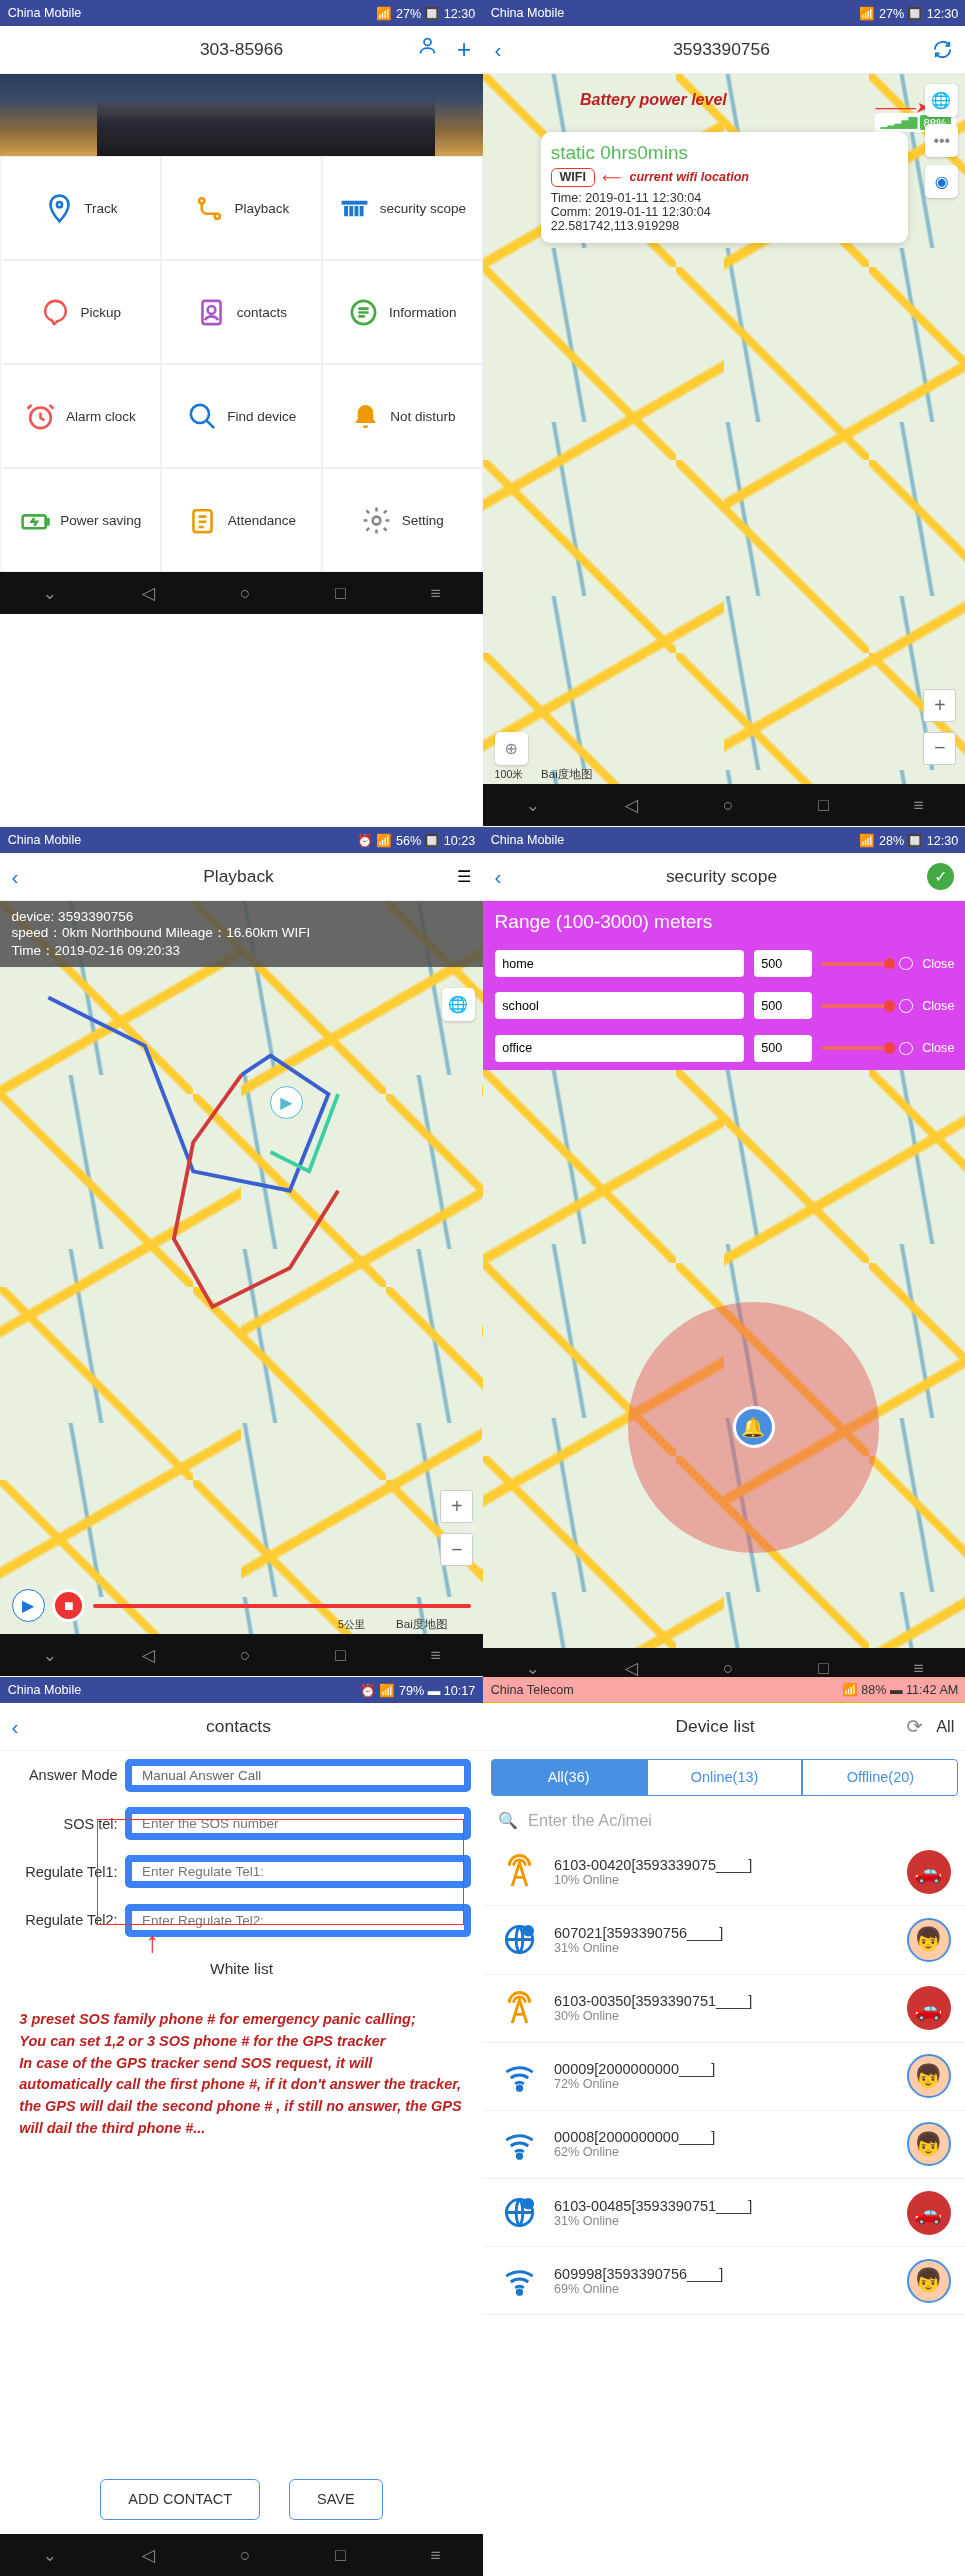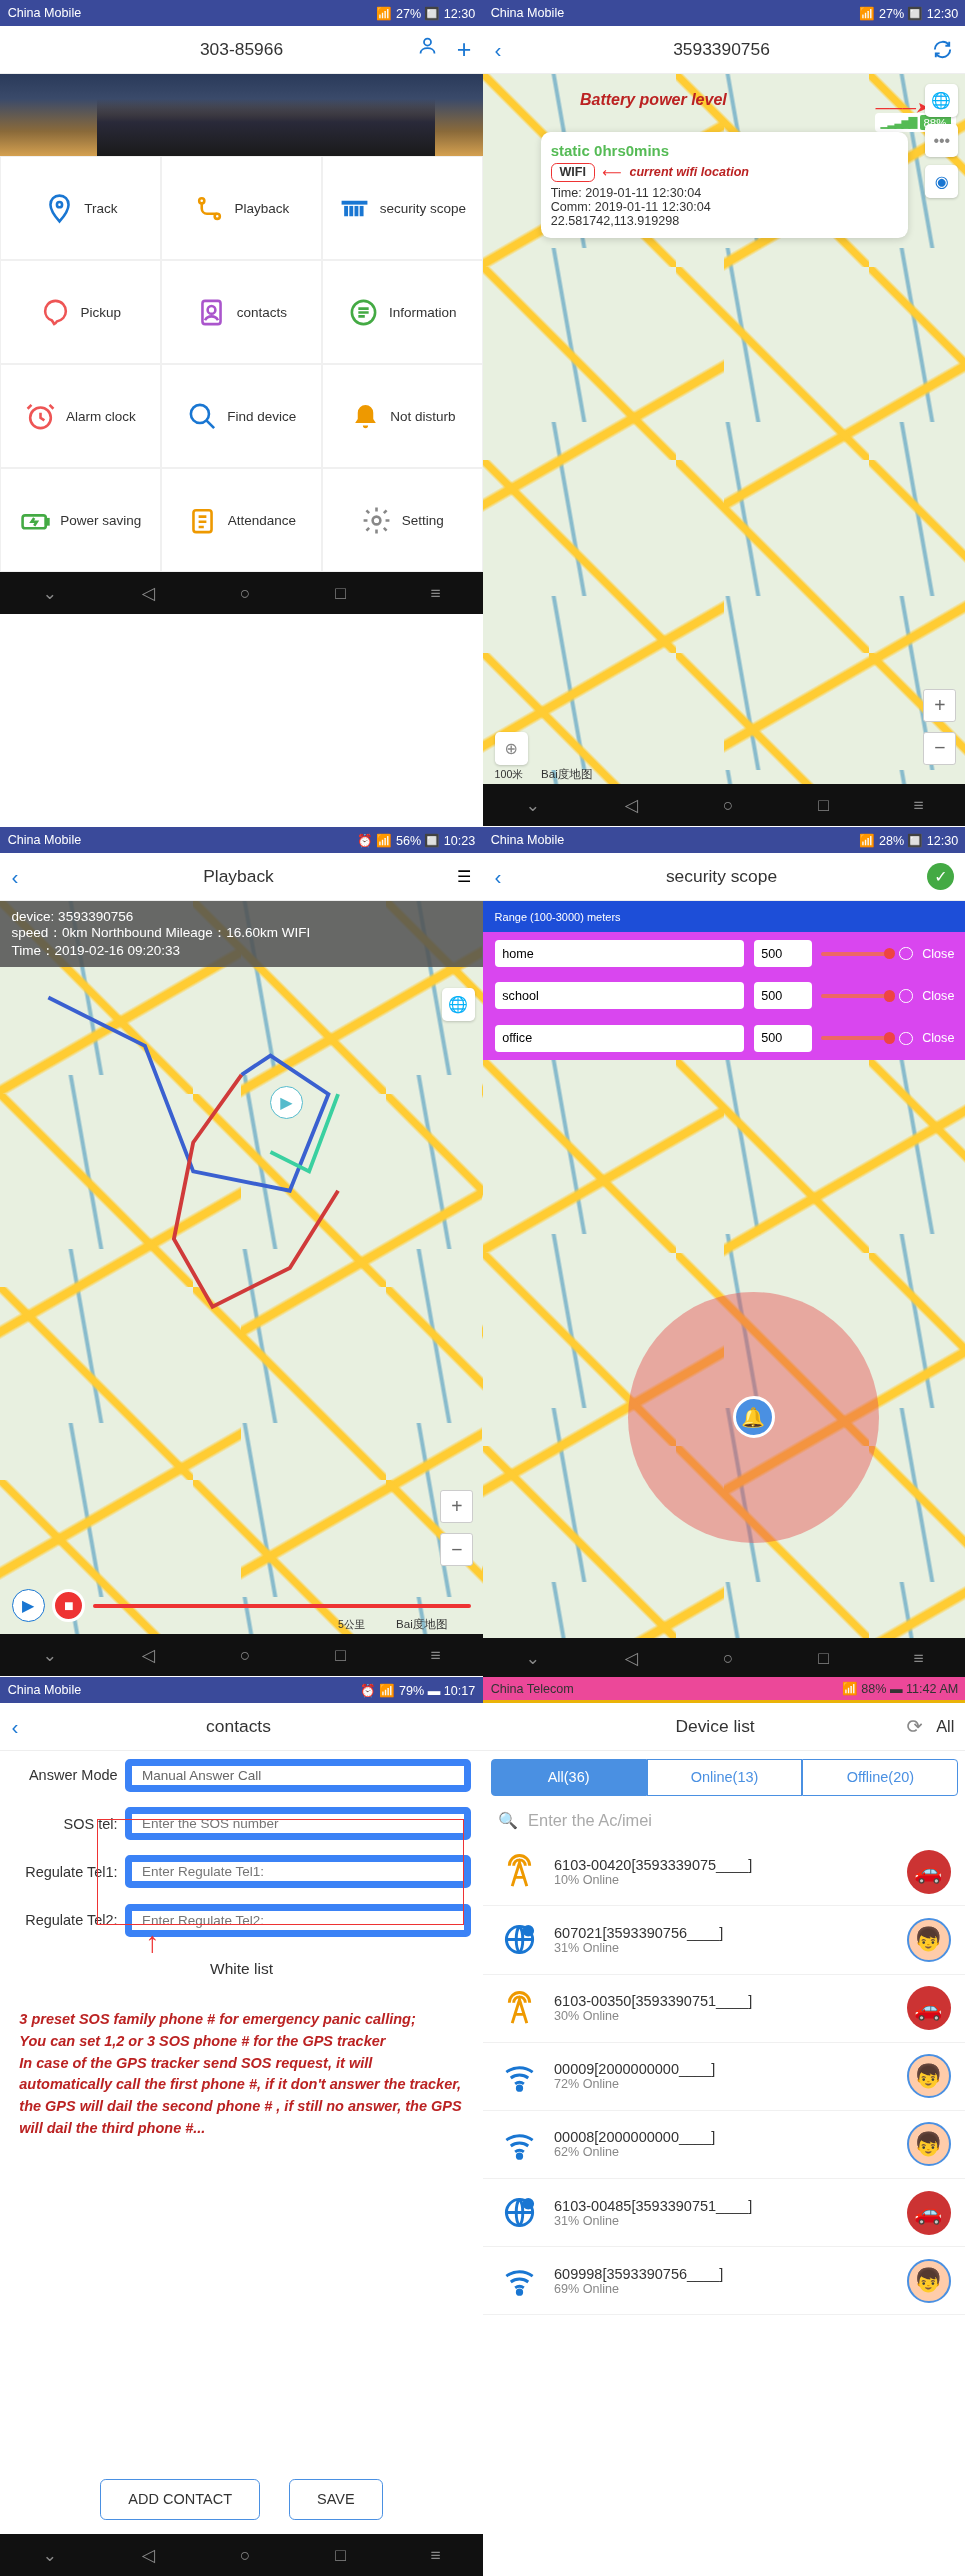--- a/index.html
+++ b/index.html
@@ -21,32 +21,32 @@
 .icon-cell .lbl{font-size:13.5px;color:#333}
 .navbar{height:42px;background:#111;display:flex;align-items:center;justify-content:space-around;color:#888}
 .navbar span{font-size:17.4px}
 .map{background:#e8f0e0;position:relative;height:618px;overflow:hidden}
 .map-roads{position:absolute;inset:0;background:
  linear-gradient(45deg,transparent 48%,#fc3 49%,#fc3 51%,transparent 52%),
  linear-gradient(-30deg,transparent 48%,#fc3 49%,#fc3 51%,transparent 52%),
  linear-gradient(80deg,transparent 48%,#8bc 49%,#8bc 50%,transparent 51%);
  background-size:193px 193px,241px 241px,174px 174px}
 .info-card{position:absolute;top:58px;left:58px;right:58px;background:#fff;border-radius:9.7px;padding:9.7px;font-size:12.6px;color:#333;box-shadow:0 1.9px 7.7px rgba(0,0,0,.15)}
-.info-card .static{color:#5b5;font-weight:bold;font-size:15px}
+.info-card .static{color:#5b5;font-weight:normal;font-size:19px}
 .wifi-badge{display:inline-block;border:1.9px solid #e33;border-radius:5.8px;padding:1.9px 7.7px;font-weight:bold;color:#333;margin:3.9px 0}
 .annot{color:#b22;font-style:italic;font-weight:bold}
 .arrow-red{color:#e33;font-size:13.5px}
 .map-ctrl{position:absolute;right:9.7px;bottom:19.3px;display:flex;flex-direction:column;gap:9.7px}
 .map-btn{width:33px;height:33px;background:#fff;border:1px solid #ccc;border-radius:2.9px;display:flex;align-items:center;justify-content:center;font-size:19.3px;color:#666}
 .side-tools{position:absolute;right:7.7px;top:9.7px;display:flex;flex-direction:column;gap:7.7px}
 .tool-btn{width:33px;height:33px;background:#fff;border-radius:4.8px;box-shadow:0 1px 2.9px rgba(0,0,0,.2);display:flex;align-items:center;justify-content:center;color:#888}
 .battery-bar{position:absolute;top:39px;right:9.7px;background:#fff;border-radius:3.9px;padding:1.9px 5.8px;font-size:11.6px;display:flex;align-items:center;gap:3.9px}
 .battery-bar .sig{color:#5b5;letter-spacing:-1.9px}
 .battery-bar .pct{background:#5b5;color:#fff;padding:1px 3.9px;border-radius:1.9px}
-.blue-bar{background:#1d4ed8;color:#fff;padding:9.7px 11.6px;font-size:11px}
+.blue-bar{background:#d946ef;color:#fff;padding:9.7px 11.6px;font-size:19px}
 .range-row{display:flex;align-items:center;gap:9.7px;padding:7.7px 11.6px;background:#d946ef}
 .range-row input{flex:1;height:27px;border:none;border-radius:3.9px;padding:0 7.7px;font-size:12.6px;min-width:0}
 .range-row .slider{width:68px;height:3.9px;background:#e66;border-radius:1.9px;position:relative}
 .range-row .slider::after{content:'';position:absolute;right:-5.8px;top:-3.9px;width:11.6px;height:11.6px;background:#e44;border-radius:50%}
 .range-row .close{color:#fff;font-size:12.6px}
 .range-row .dot{width:13.5px;height:13.5px;border:1.9px solid #fff;border-radius:50%}
 .geo-circle{position:absolute;width:251px;height:251px;background:rgba(230,80,80,.45);border-radius:50%;top:232px;left:145px;display:flex;align-items:center;justify-content:center}
 .geo-pin{width:42px;height:42px;background:#4a90e2;border:3.9px solid #fff;border-radius:50%;display:flex;align-items:center;justify-content:center;color:#fff;font-size:19.3px}
 .pb-overlay{position:absolute;top:0;left:0;right:0;background:rgba(80,80,80,.85);color:#fff;padding:7.7px 11.6px;font-size:13.5px}
 .pb-controls{position:absolute;bottom:11.6px;left:11.6px;right:11.6px;display:flex;align-items:center;gap:7.7px}
@@ -421,21 +421,21 @@
   <div class="navbar" style="position:absolute;bottom:0;left:0;right:0">
         <span>⌄</span>
         <span>◁</span>
         <span>○</span>
         <span>□</span>
         <span>≡</span>
       </div>
 </div>
 
 <div class="screen" style="height:899px">
-  <div class="status" style="background:#ec4899;color:#333;border-bottom:3px solid #eab308">
+  <div class="status" style="background:#fca5a5;color:#333;border-bottom:1px solid #eab308">
     <span class="left">China Telecom</span>
     <span class="right">📶 88% ▬ 11:42 AM</span>
   </div>
   <div class="header">
     <span style="width:29px"></span>
     <span class="title" style="font-weight:500">Device list</span>
     <span style="color:#888;font-size:19.3px;margin-right:13.5px">⟳</span>
     <span style="color:#333;font-size:16.4px">All</span>
   </div>
   <div class="tab-row">

